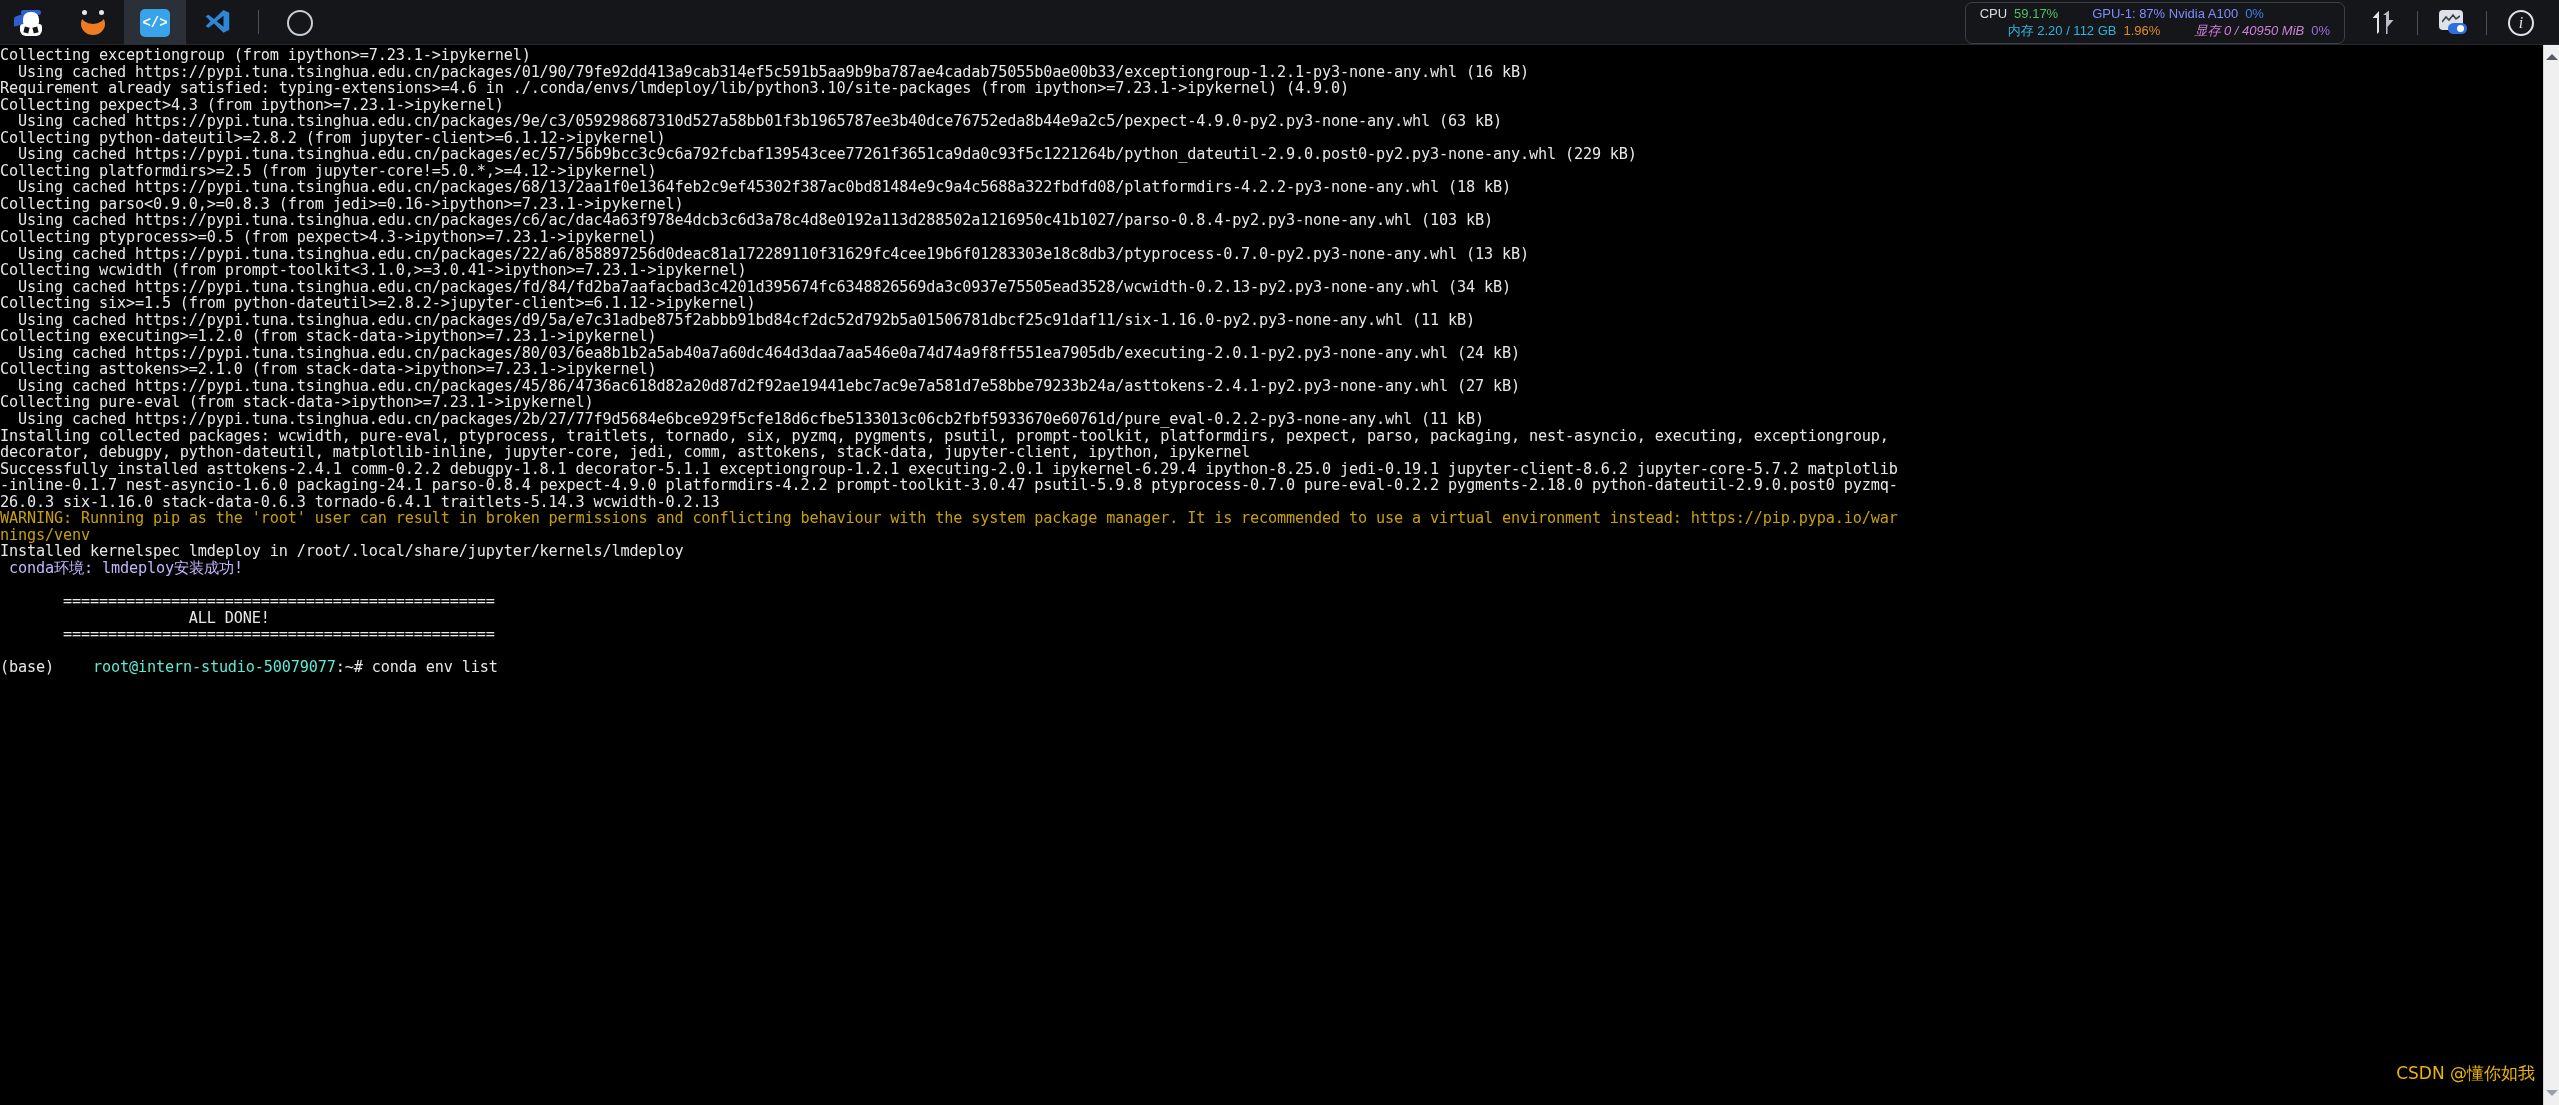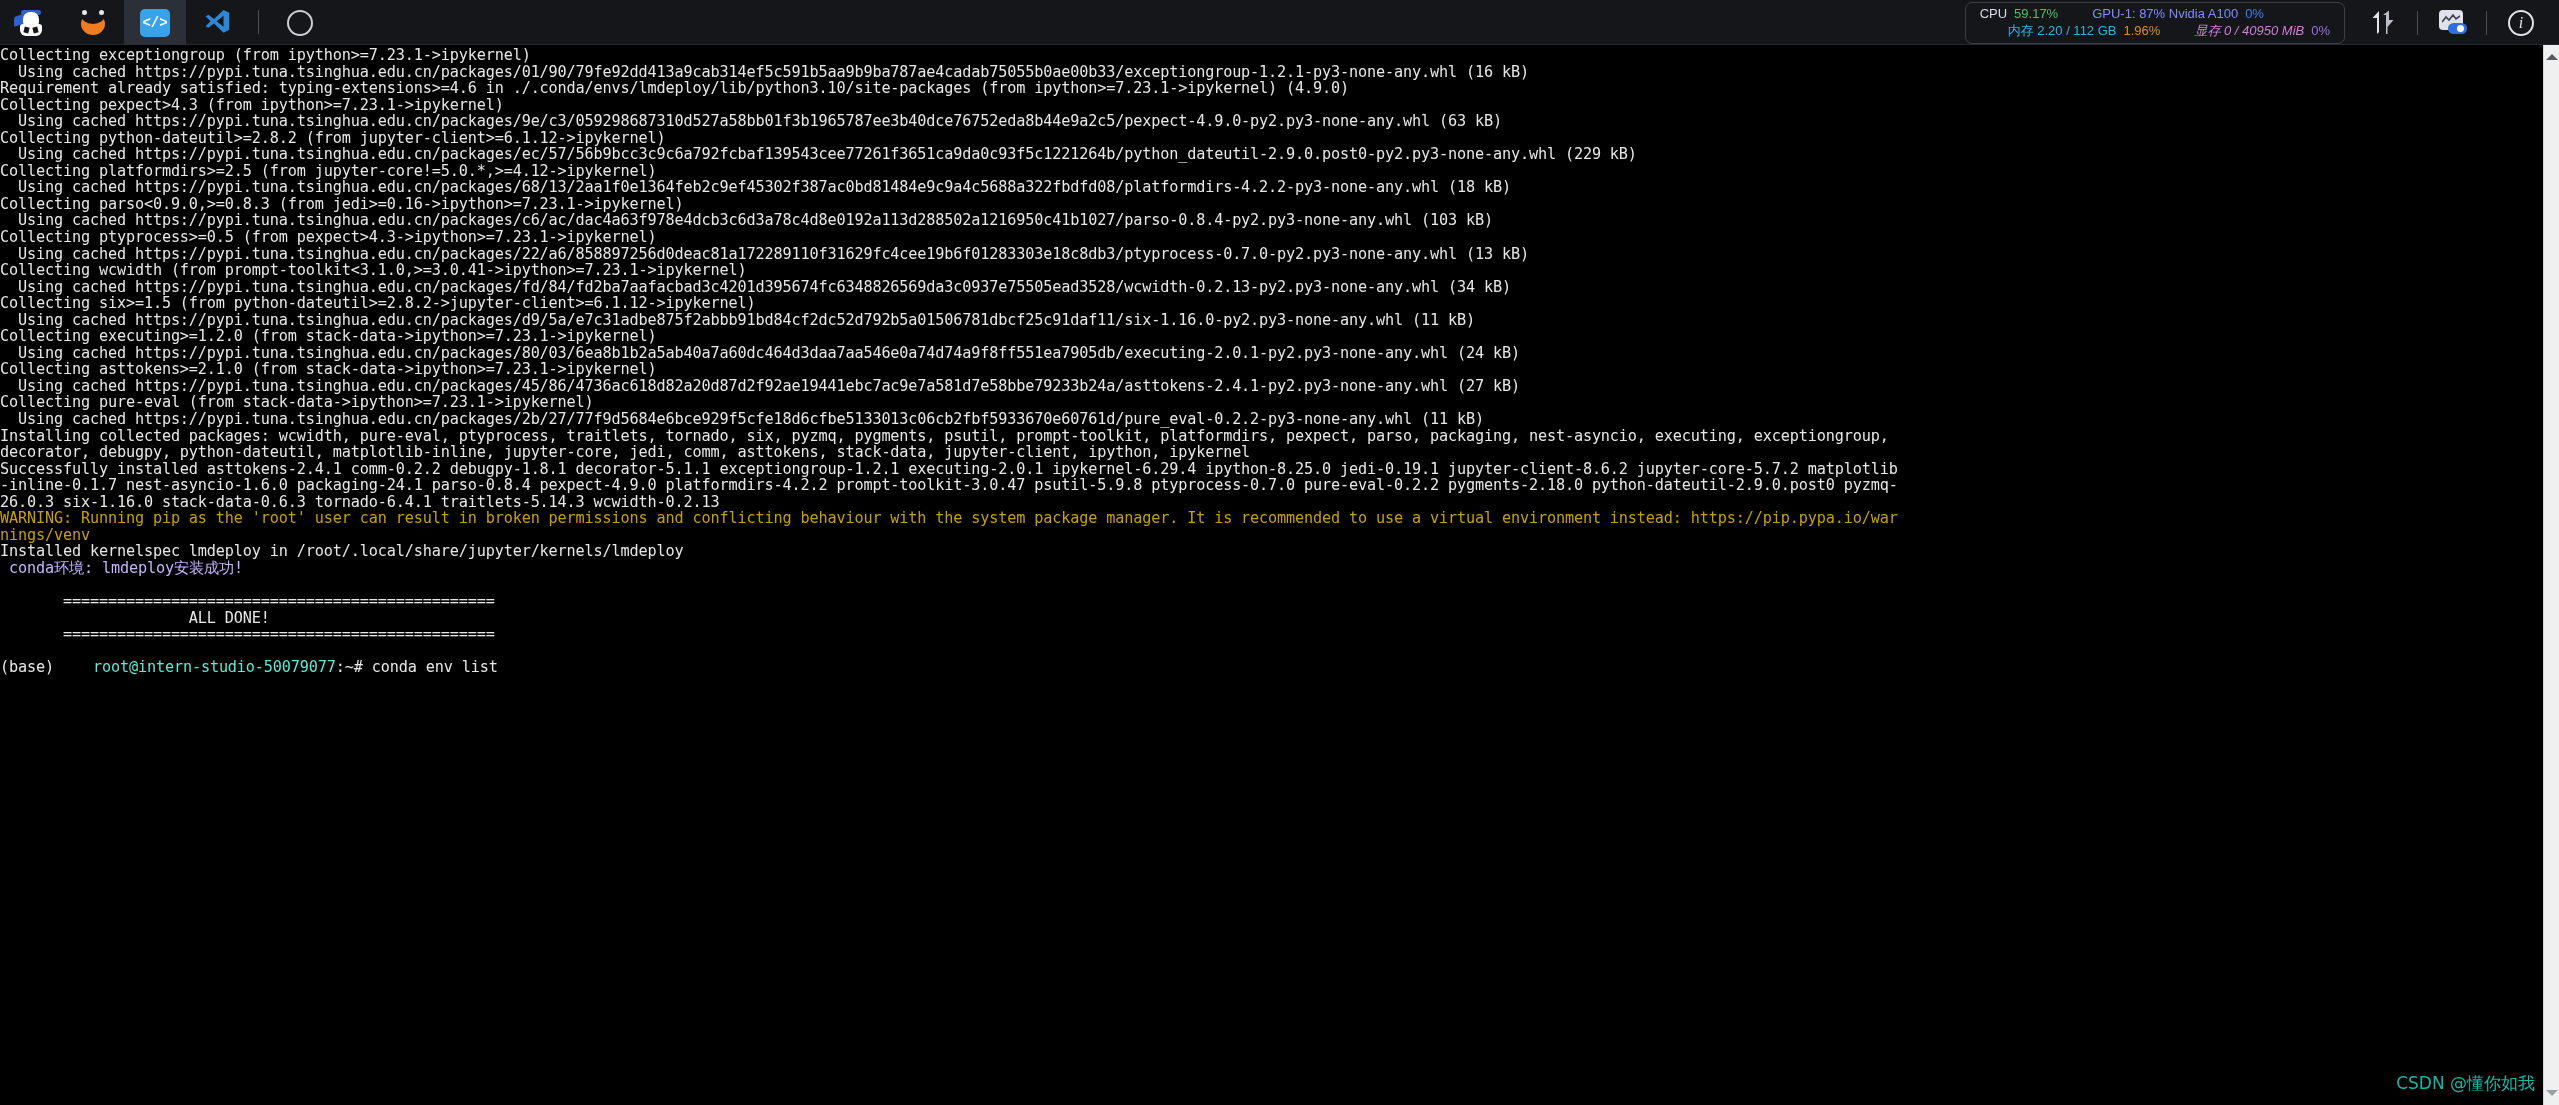--- a/index.html
+++ b/index.html
@@ -189,22 +189,22 @@
   }
   .sb-arrow-down {
     width: 0; height: 0;
     border-left: 6px solid transparent;
     border-right: 6px solid transparent;
     border-top: 6px solid #9aa0a8;
   }
 
   
   #watermark {
-    position: absolute; right: 24px; bottom: 10px;
-    color: #14b8a6; font-size: 17px;
+    position: absolute; right: 24px; bottom: 20px;
+    color: #eab308; font-size: 17px;
     font-family: "DejaVu Sans", sans-serif;
     pointer-events: none;
   }
 </style>
 </head>
 <body>
 
 <div id="toolbar">
 
   <div class="tb-left">

